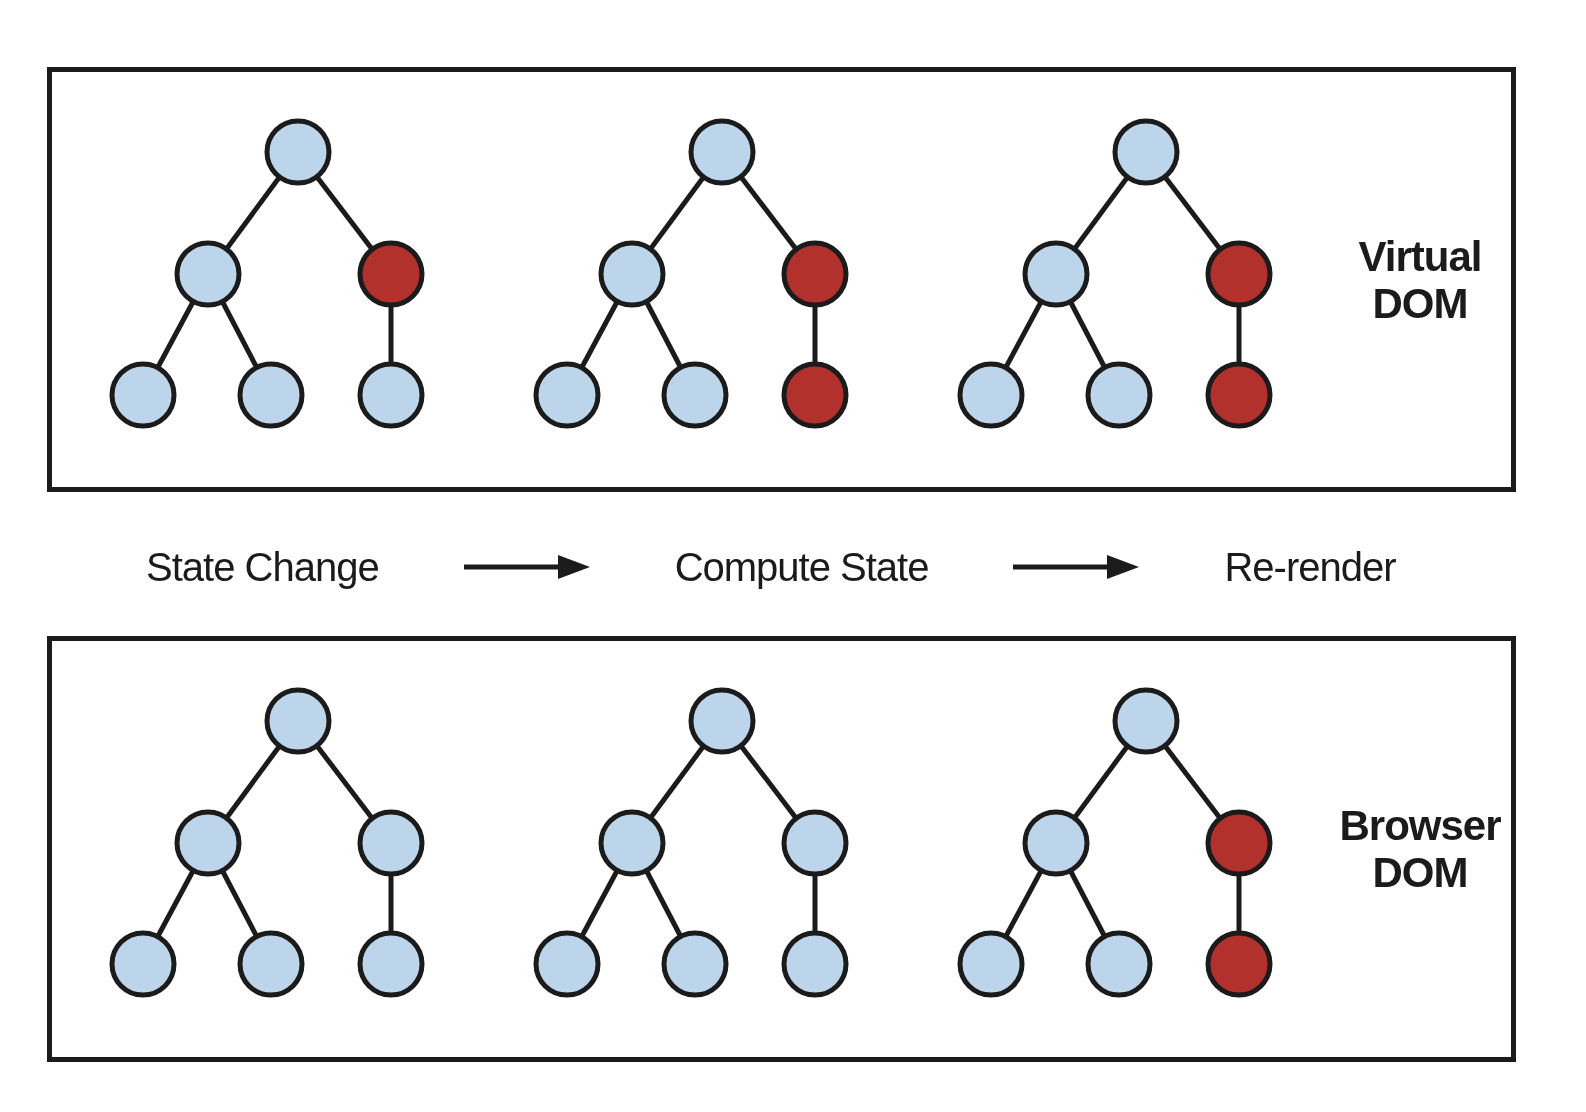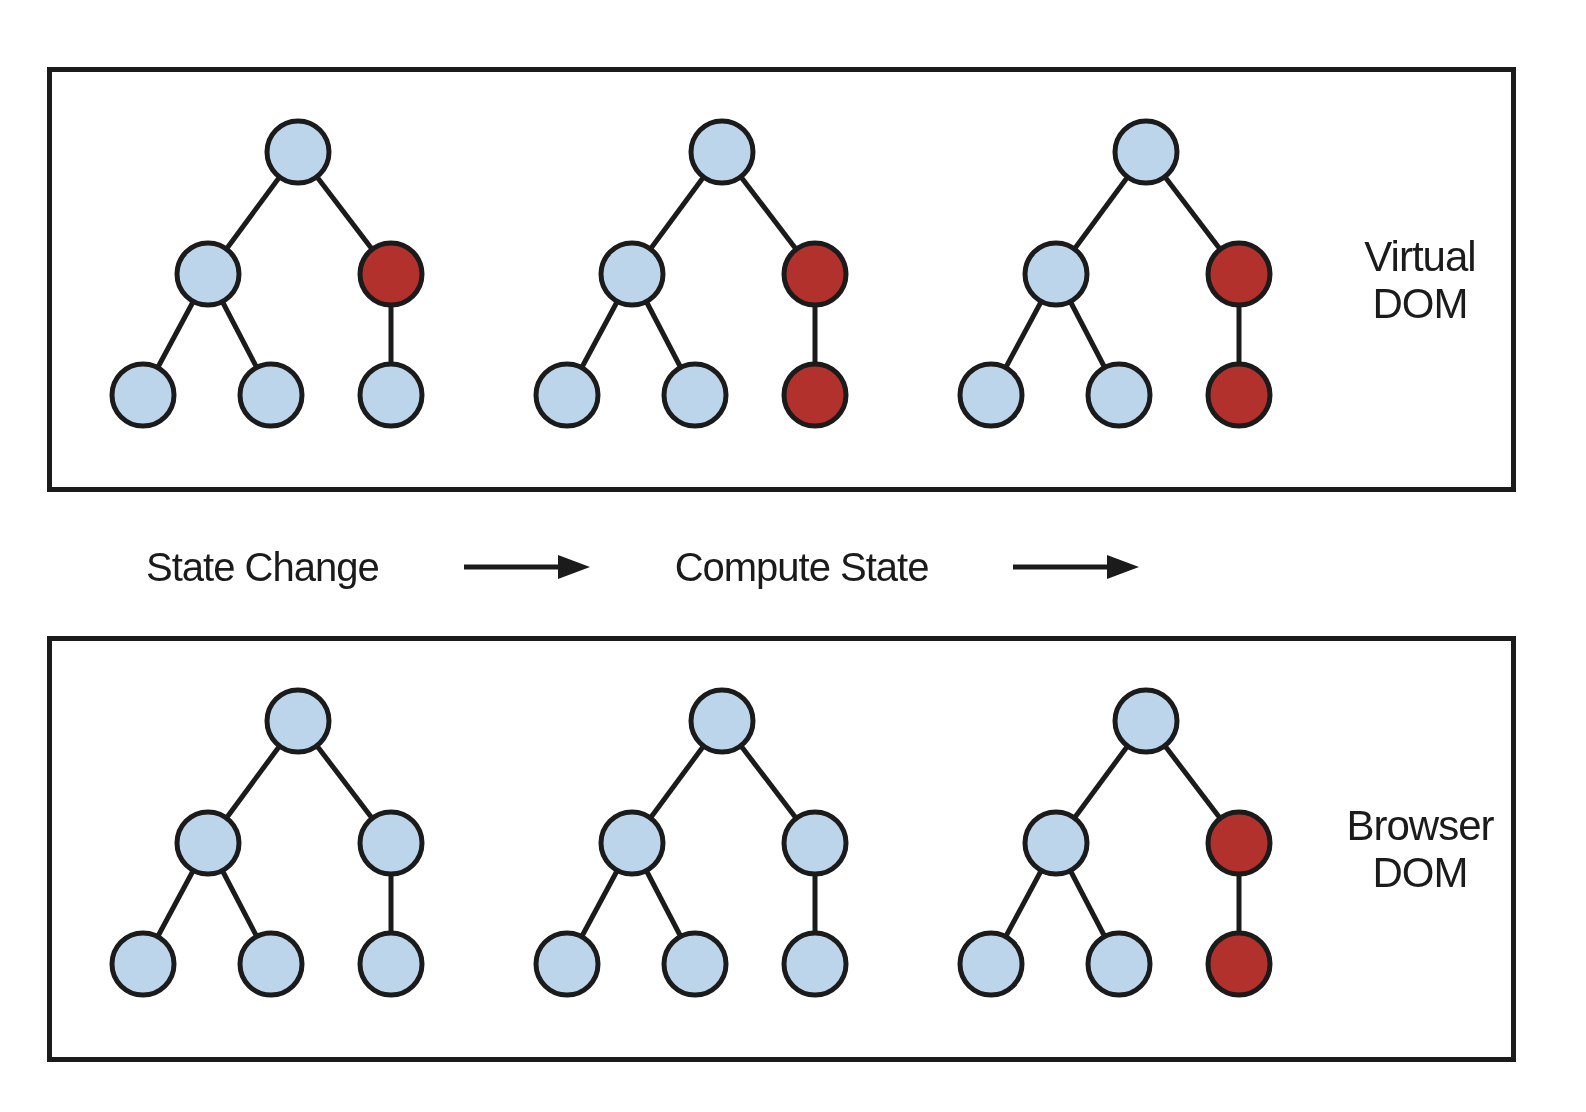--- a/index.html
+++ b/index.html
@@ -40,21 +40,21 @@
   .tree-svg { width: 320px; height: 315px; display: block; }
 
   .panel-label {
     position: absolute;
     right: 6px;
     top: 50%;
     transform: translateY(-50%);
     width: 170px;
     text-align: center;
     font-size: 42px;
-    font-weight: 400;
+    font-weight: 700;
     letter-spacing: -1px;
     line-height: 1.12;
     color: var(--text);
   }
   .panel-label .line { display: block; white-space: nowrap; }
 
   .flow {
     position: absolute;
     left: 146px;
     top: 531px;
@@ -131,20 +131,21 @@
     <span class="flow-label">State Change</span>
     <svg class="arrow" viewBox="0 0 130 28" aria-hidden="true">
       <line x1="2" y1="14" x2="98" y2="14"></line>
       <polygon points="96,2 128,14 96,26"></polygon>
     </svg>
     <span class="flow-label">Compute State</span>
     <svg class="arrow" viewBox="0 0 130 28" aria-hidden="true">
       <line x1="2" y1="14" x2="98" y2="14"></line>
       <polygon points="96,2 128,14 96,26"></polygon>
     </svg>
+    <span class="flow-label">Re-render</span>
   </div>
 
   <section class="panel bottom">
     <div class="trees">
         <svg viewBox="0 0 320 315" class="tree-svg">
           <line x1="191" y1="36" x2="101" y2="158" stroke="#1b1b1b" stroke-width="5"></line>
           <line x1="191" y1="36" x2="284" y2="158" stroke="#1b1b1b" stroke-width="5"></line>
           <line x1="101" y1="158" x2="36" y2="279" stroke="#1b1b1b" stroke-width="5"></line>
           <line x1="101" y1="158" x2="164" y2="279" stroke="#1b1b1b" stroke-width="5"></line>
           <line x1="284" y1="158" x2="284" y2="279" stroke="#1b1b1b" stroke-width="5"></line>

